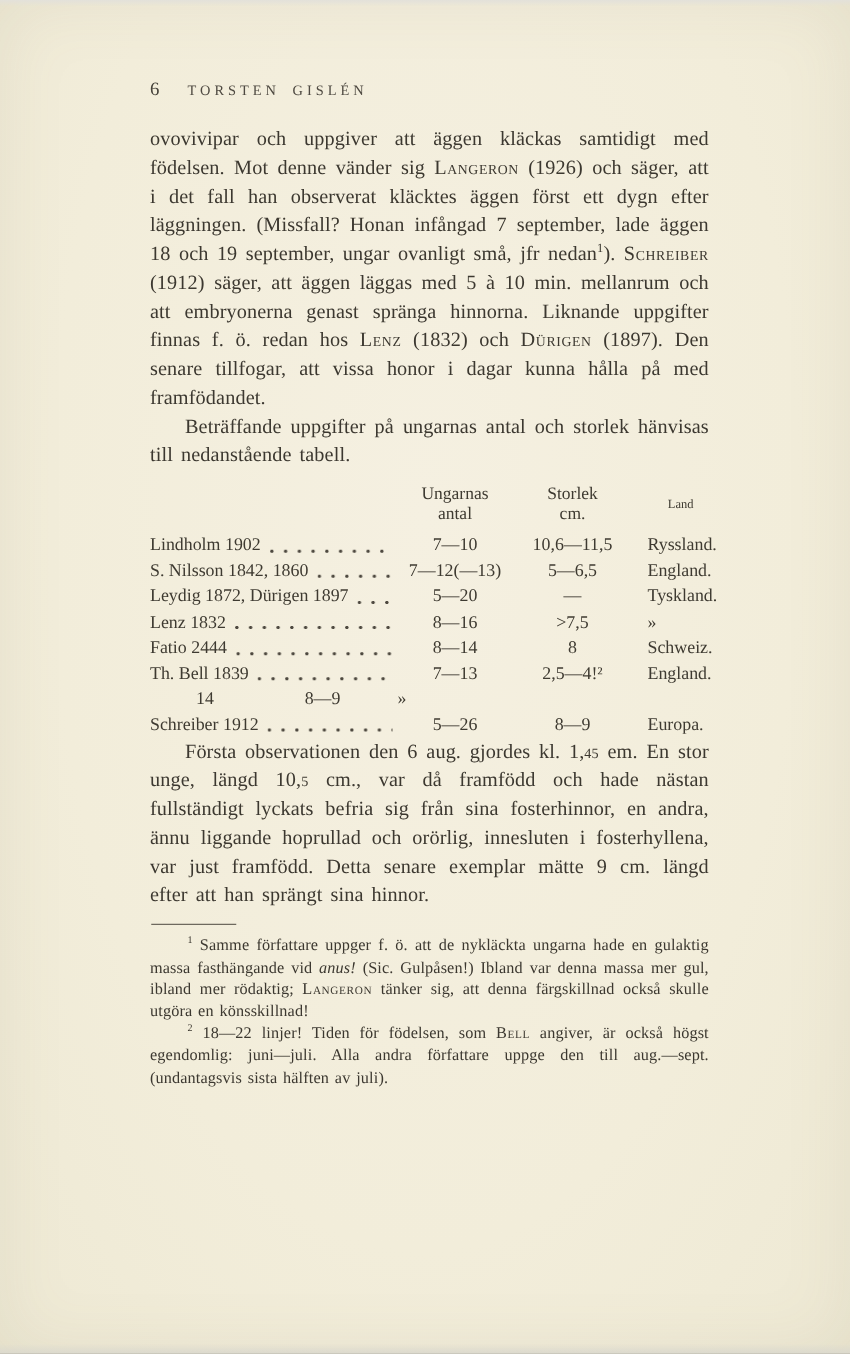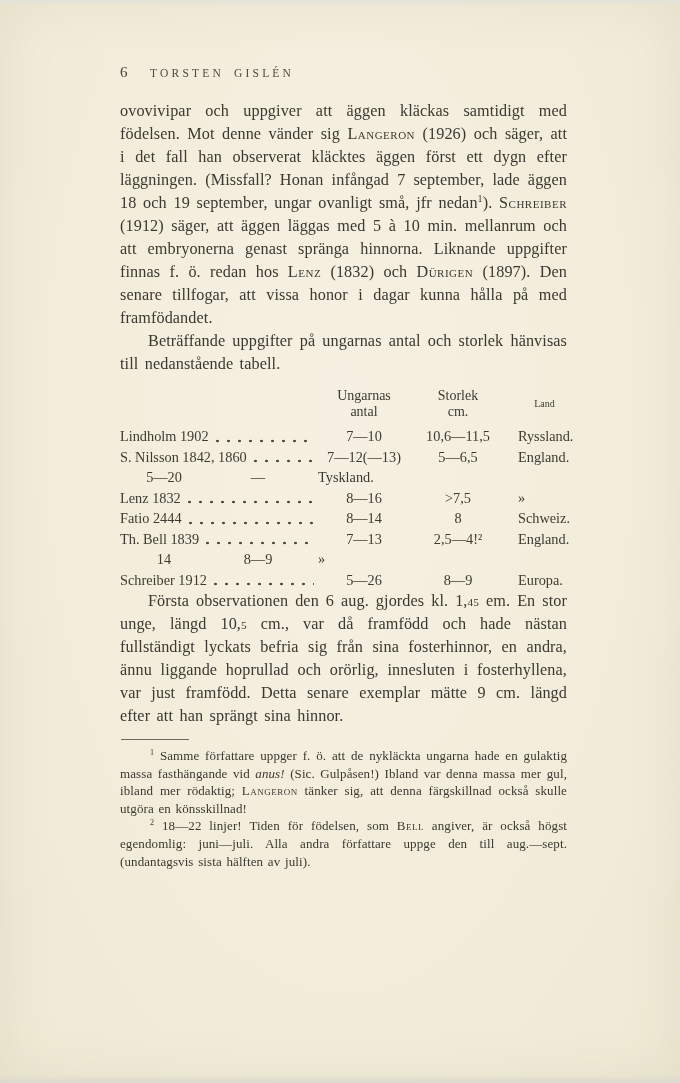--- a/index.html
+++ b/index.html
@@ -125,20 +125,24 @@
     <span class="c-author">
               <span>S. Nilsson 1842, 1860</span>
               <span class="leader"></span>
             </span>
     <span class="c-antal">7—12(—13)</span>
     <span class="c-storlek">5—6,5</span>
     <span class="c-land">England.</span>
   </div>
 
   <div class="trow">
+    <span class="c-author">
+              <span>Leydig 1872, Dürigen 1897</span>
+              <span class="leader"></span>
+            </span>
     <span class="c-antal">5—20</span>
     <span class="c-storlek">—</span>
     <span class="c-land">Tyskland.</span>
   </div>
 
   <div class="trow">
     <span class="c-author">
               <span>Lenz 1832</span>
               <span class="leader"></span>
             </span>

